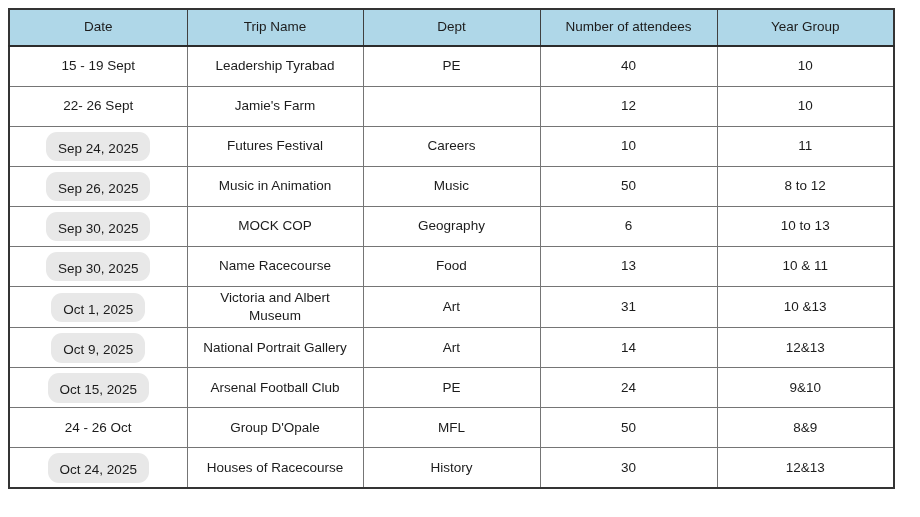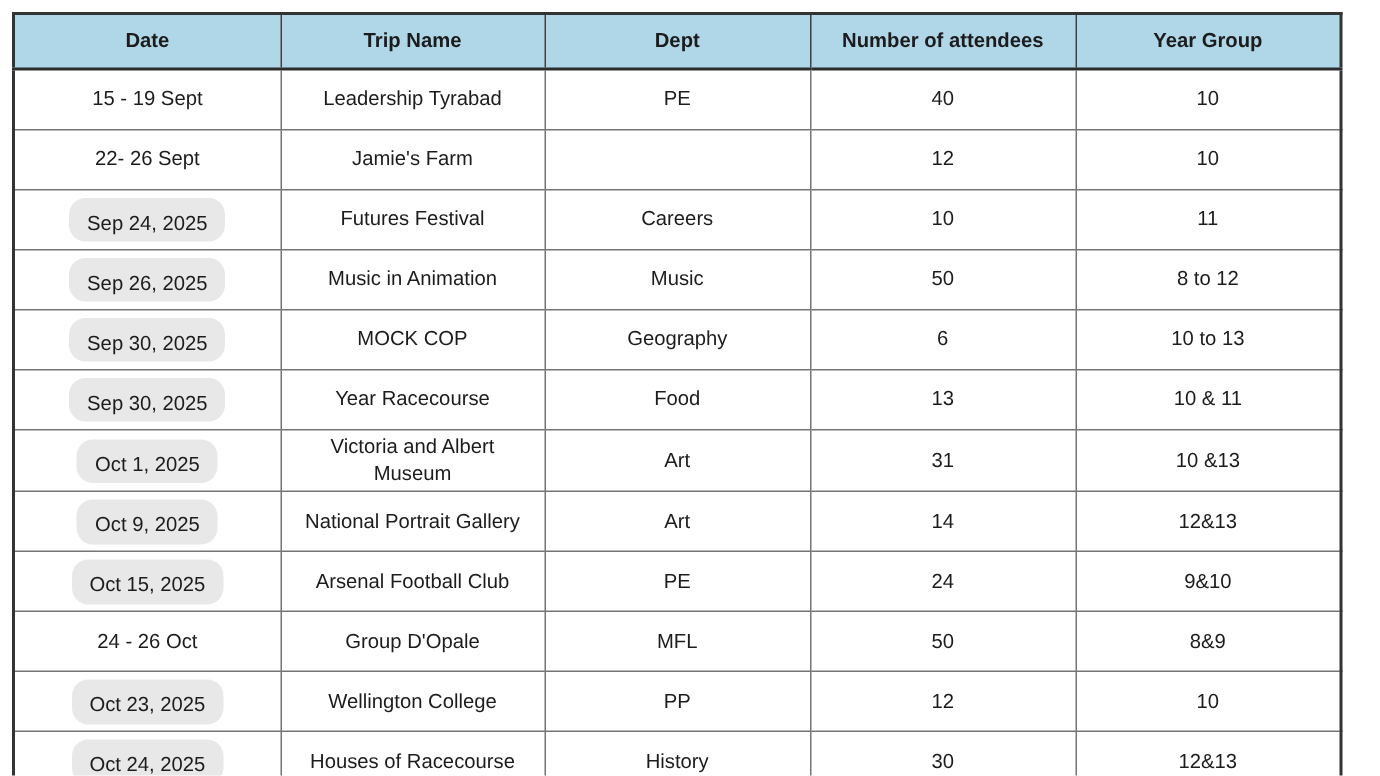--- a/index.html
+++ b/index.html
@@ -27,21 +27,21 @@
     vertical-align: middle;
     font-size: 13.5px;
     line-height: 1.35;
     color: var(--body-text, #1c1c1c);
     padding: 2px 7px;
     word-wrap: break-word;
   }
   th {
     background: var(--header-bg, #afd7e8);
     color: var(--header-text, #1c1c1c);
-    font-weight: bold;
+    font-weight: normal;
     height: 31px;
     border: 1px solid #3f3f3f;
     border-bottom: 2px solid #2c2c2c;
   }
   td {
     height: 35px;
     border: 1px solid var(--inner-border, #757575);
     background: #ffffff;
     margin-top: 25px;
   }
@@ -158,21 +158,21 @@
     </td>
     <td>
       <span>10 to 13</span>
     </td>
   </tr>
         <tr>
     <td>
       <span class="chip">Sep 30, 2025</span>
     </td>
     <td>
-      <span>Year Racecourse</span>
+      <span>Name Racecourse</span>
     </td>
     <td>
       <span>Food</span>
     </td>
     <td>
       <span>13</span>
     </td>
     <td>
       <span>10 &amp; 11</span>
     </td>
@@ -236,37 +236,20 @@
       <span>Group D'Opale</span>
     </td>
     <td>
       <span>MFL</span>
     </td>
     <td>
       <span>50</span>
     </td>
     <td>
       <span>8&amp;9</span>
-    </td>
-  </tr>
-        <tr>
-    <td>
-      <span class="chip">Oct 23, 2025</span>
-    </td>
-    <td>
-      <span>Wellington College</span>
-    </td>
-    <td>
-      <span>PP</span>
-    </td>
-    <td>
-      <span>12</span>
-    </td>
-    <td>
-      <span>10</span>
     </td>
   </tr>
         <tr>
     <td>
       <span class="chip">Oct 24, 2025</span>
     </td>
     <td>
       <span>Houses of Racecourse</span>
     </td>
     <td>

